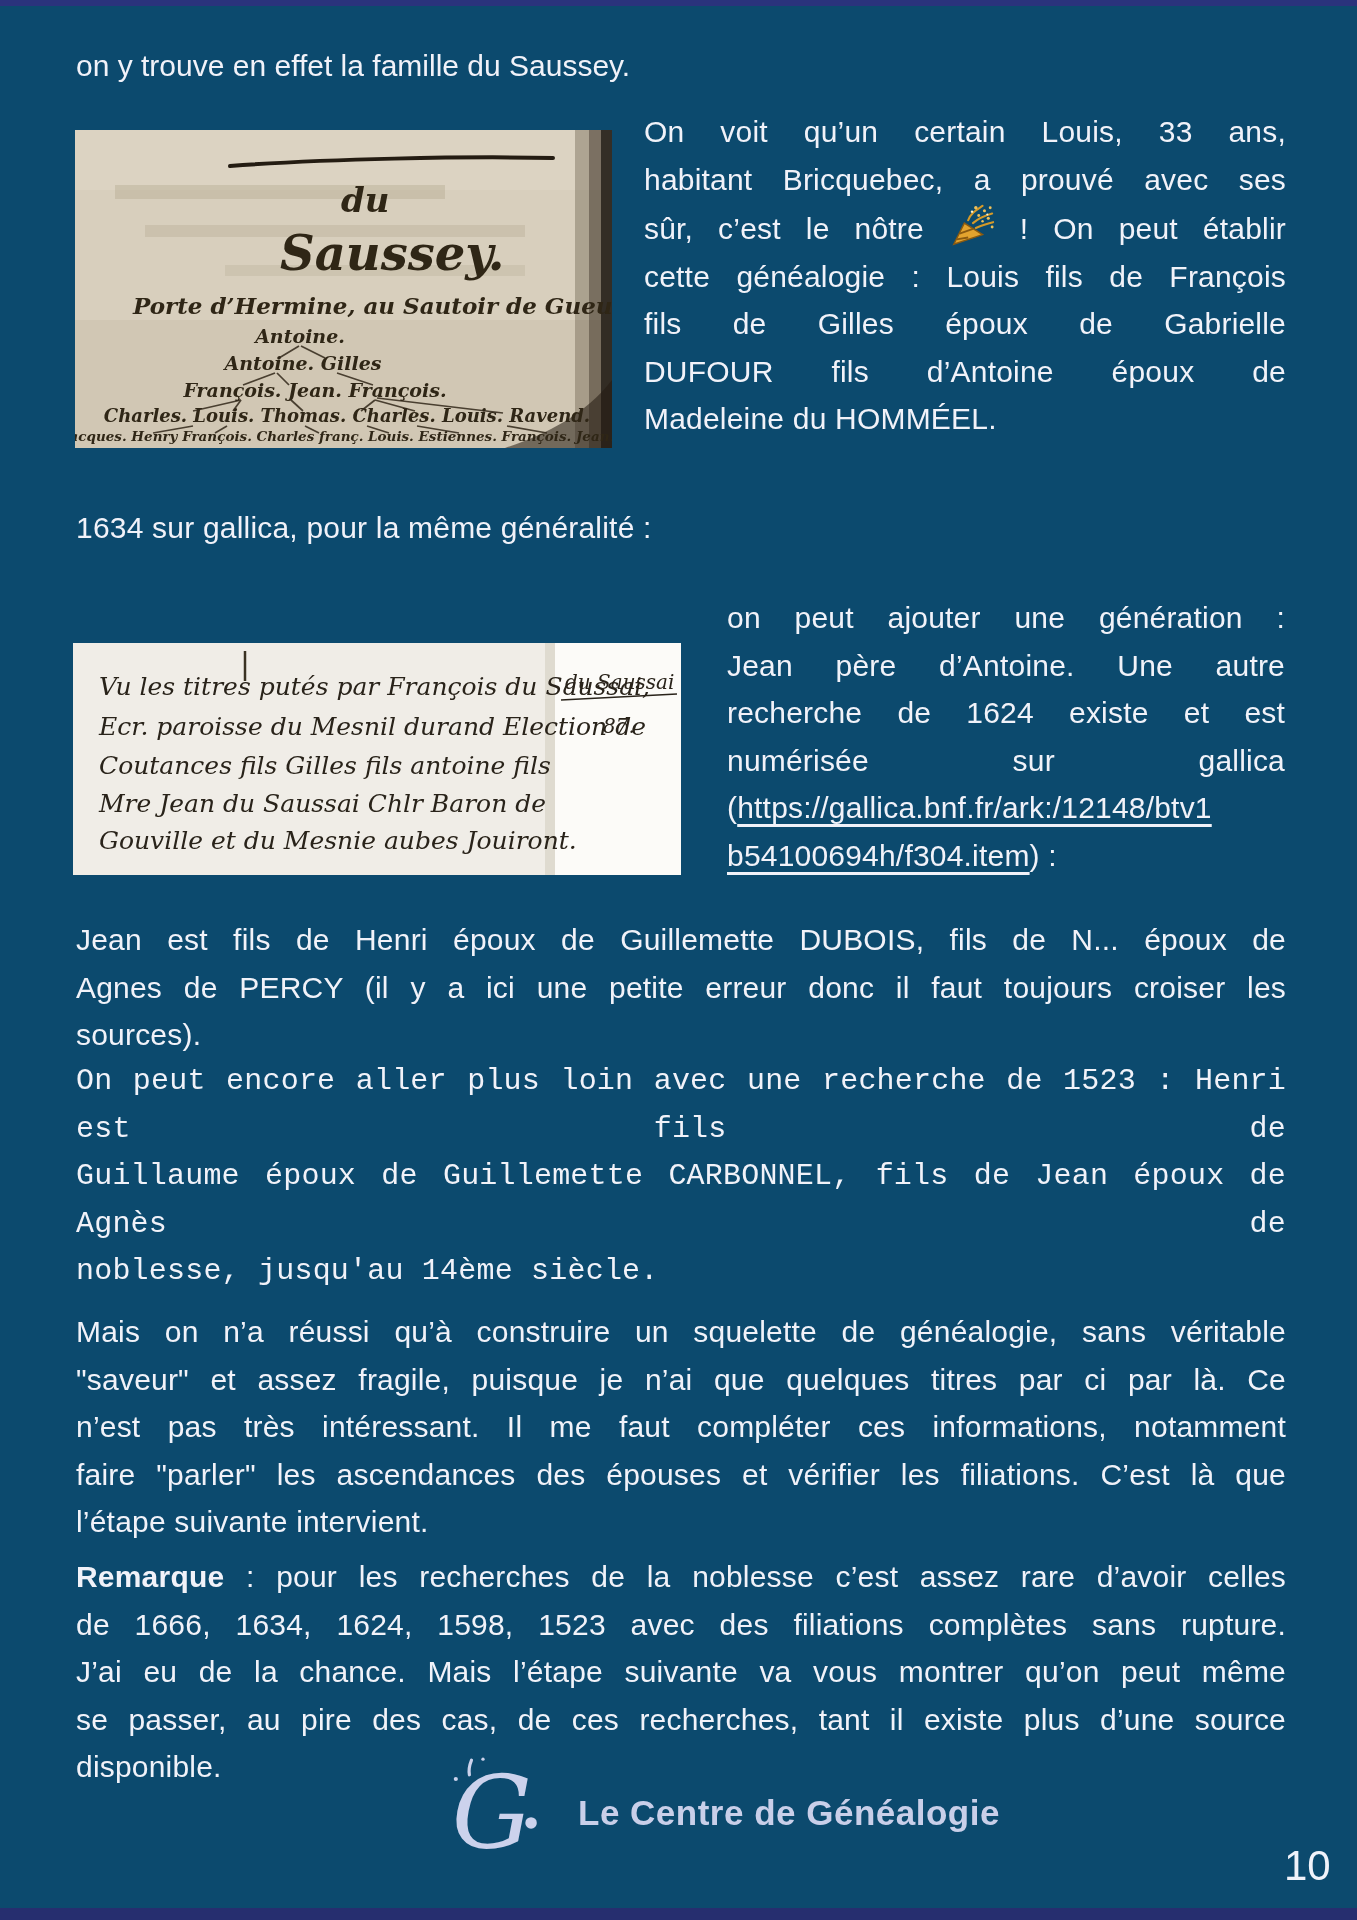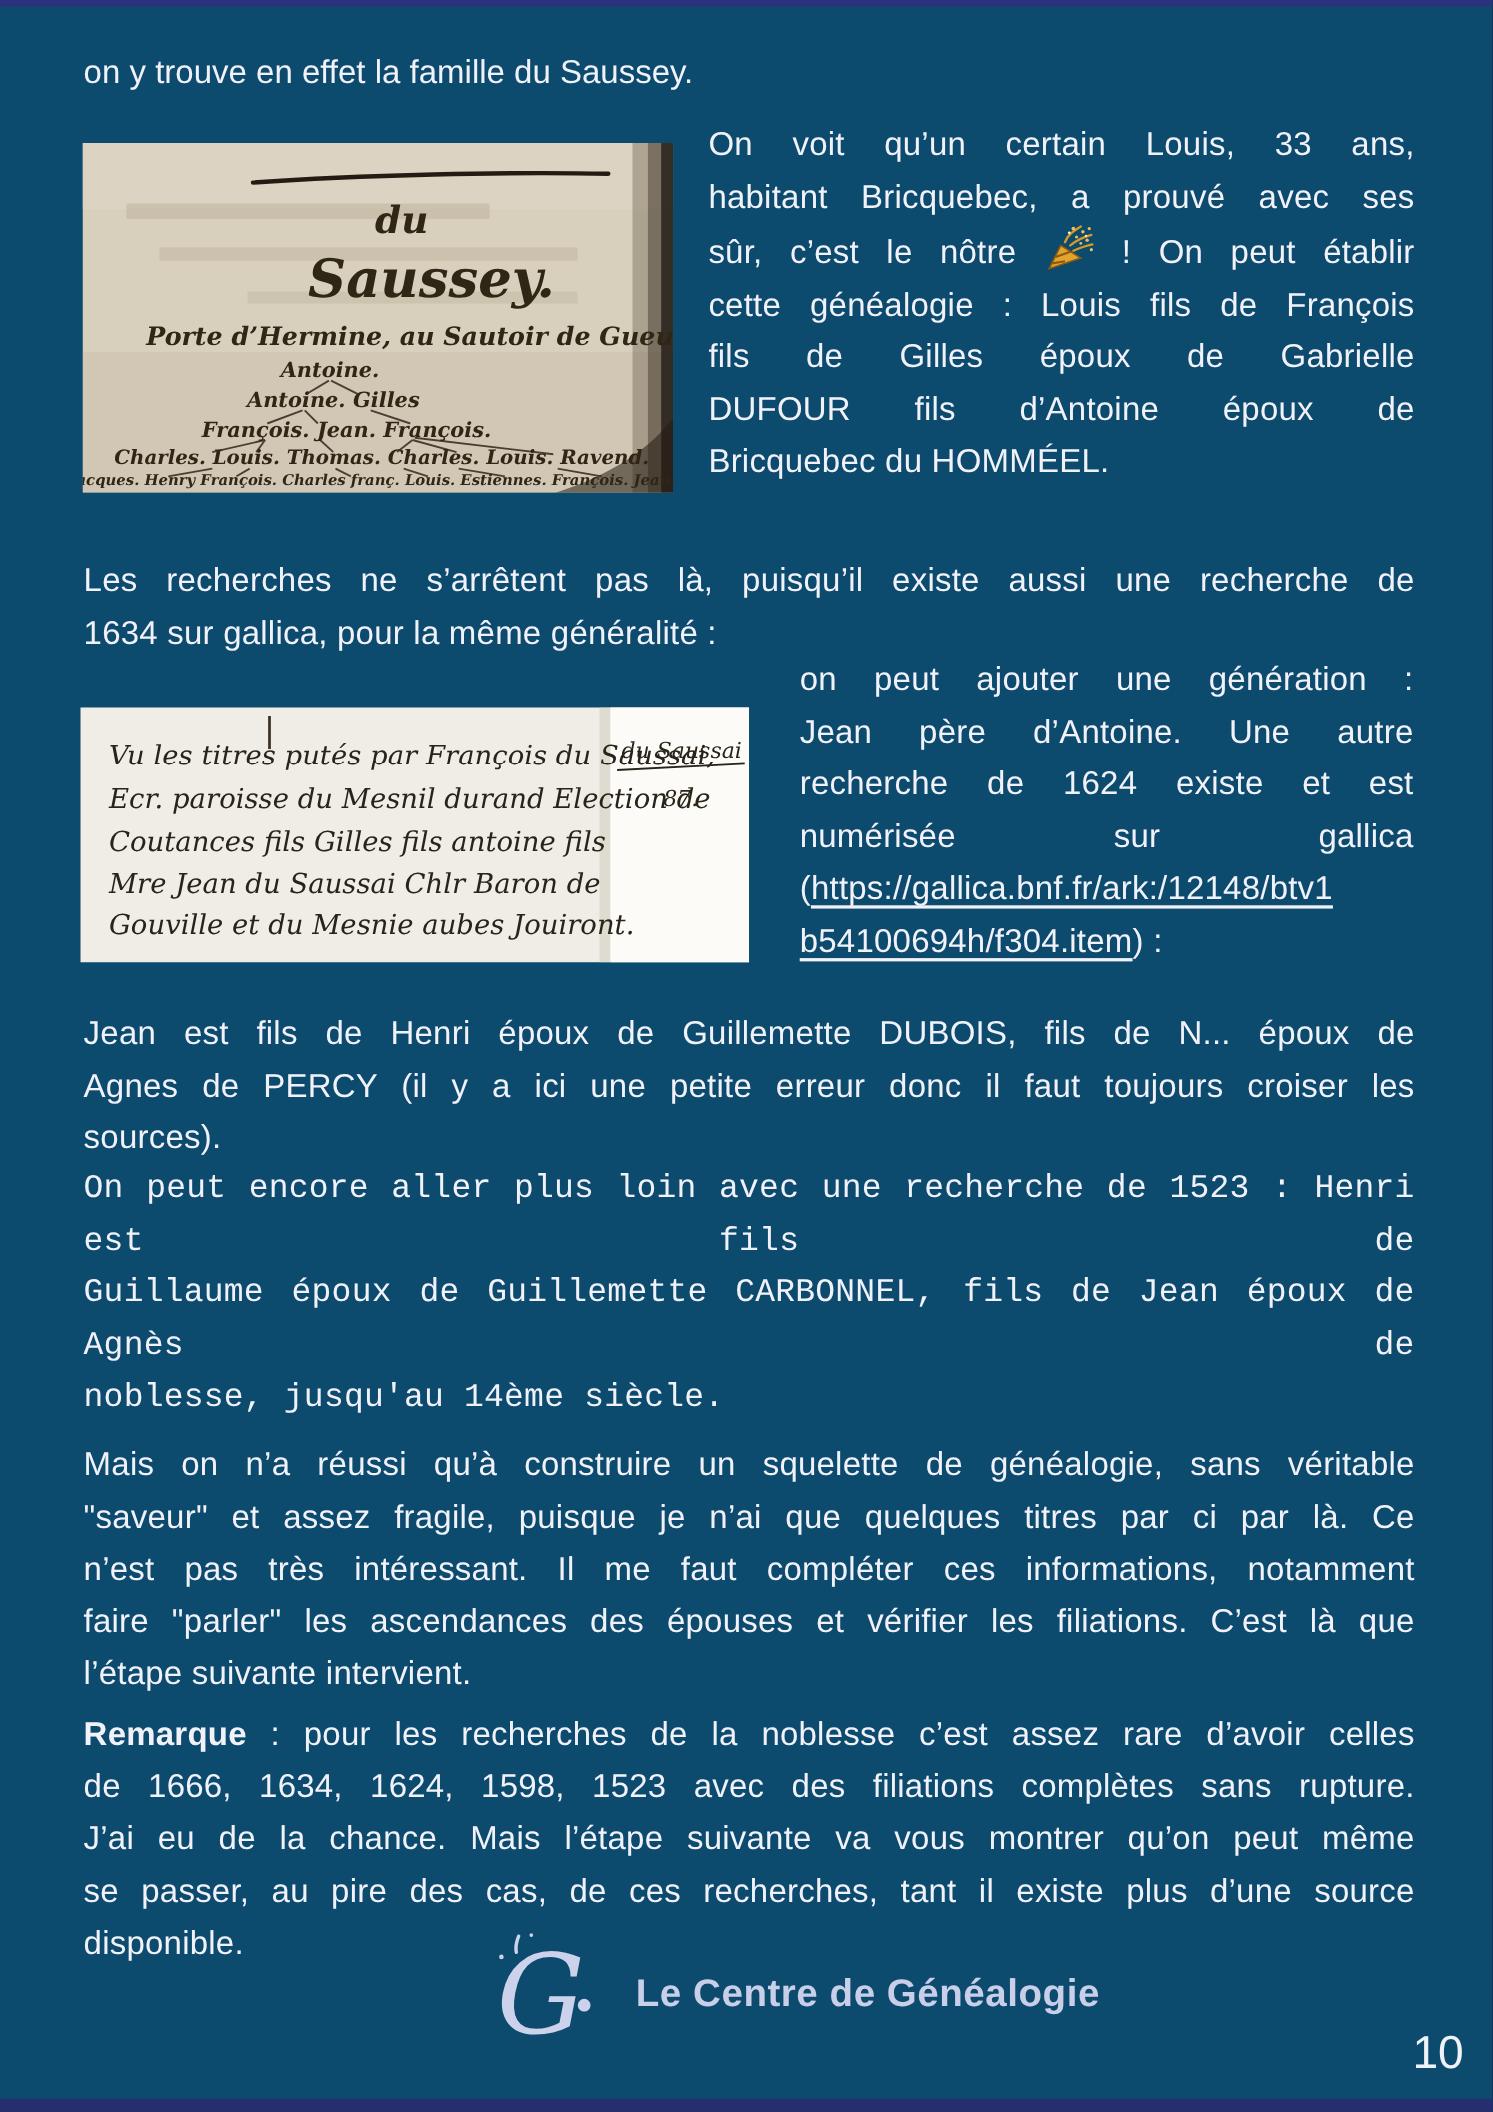--- a/index.html
+++ b/index.html
@@ -124,25 +124,24 @@
           <circle cx="35" cy="19" r="1.3"></circle>
           <circle cx="24" cy="9" r="1.3" fill="#fff3cf"></circle>
           <circle cx="40" cy="12" r="1.1" fill="#fff3cf"></circle>
         </g>
       </svg>
       <span>! On peut établir</span>
     </div>
     <div class="jl">cette généalogie : Louis fils de François</div>
     <div class="jl">fils de Gilles époux de Gabrielle</div>
     <div class="jl">DUFOUR fils d’Antoine époux de</div>
-    <div class="ll">Bricquebec du HOMMÉEL.</div>
+    <div class="ll">Madeleine du HOMMÉEL.</div>
   </div>
 
   <div class="para p-recherches">
-    <div class="jl">Les recherches ne s’arrêtent pas là, puisqu’il existe aussi une recherche de</div>
     <div class="ll">1634 sur gallica, pour la même généralité :</div>
   </div>
 
   <div class="manuscript2">
     <svg viewBox="0 0 608 232" preserveAspectRatio="none">
       <rect x="0" y="0" width="608" height="232" fill="#f0ede7"></rect>
       <rect x="472" y="0" width="10" height="232" fill="#d4cec2" opacity="0.6"></rect>
       <rect x="482" y="0" width="126" height="232" fill="#fcfbf8"></rect>
       <line x1="172" y1="8" x2="172" y2="38" stroke="#3a3222" stroke-width="2.5"></line>
       <g class="hw" fill="#29231a">

